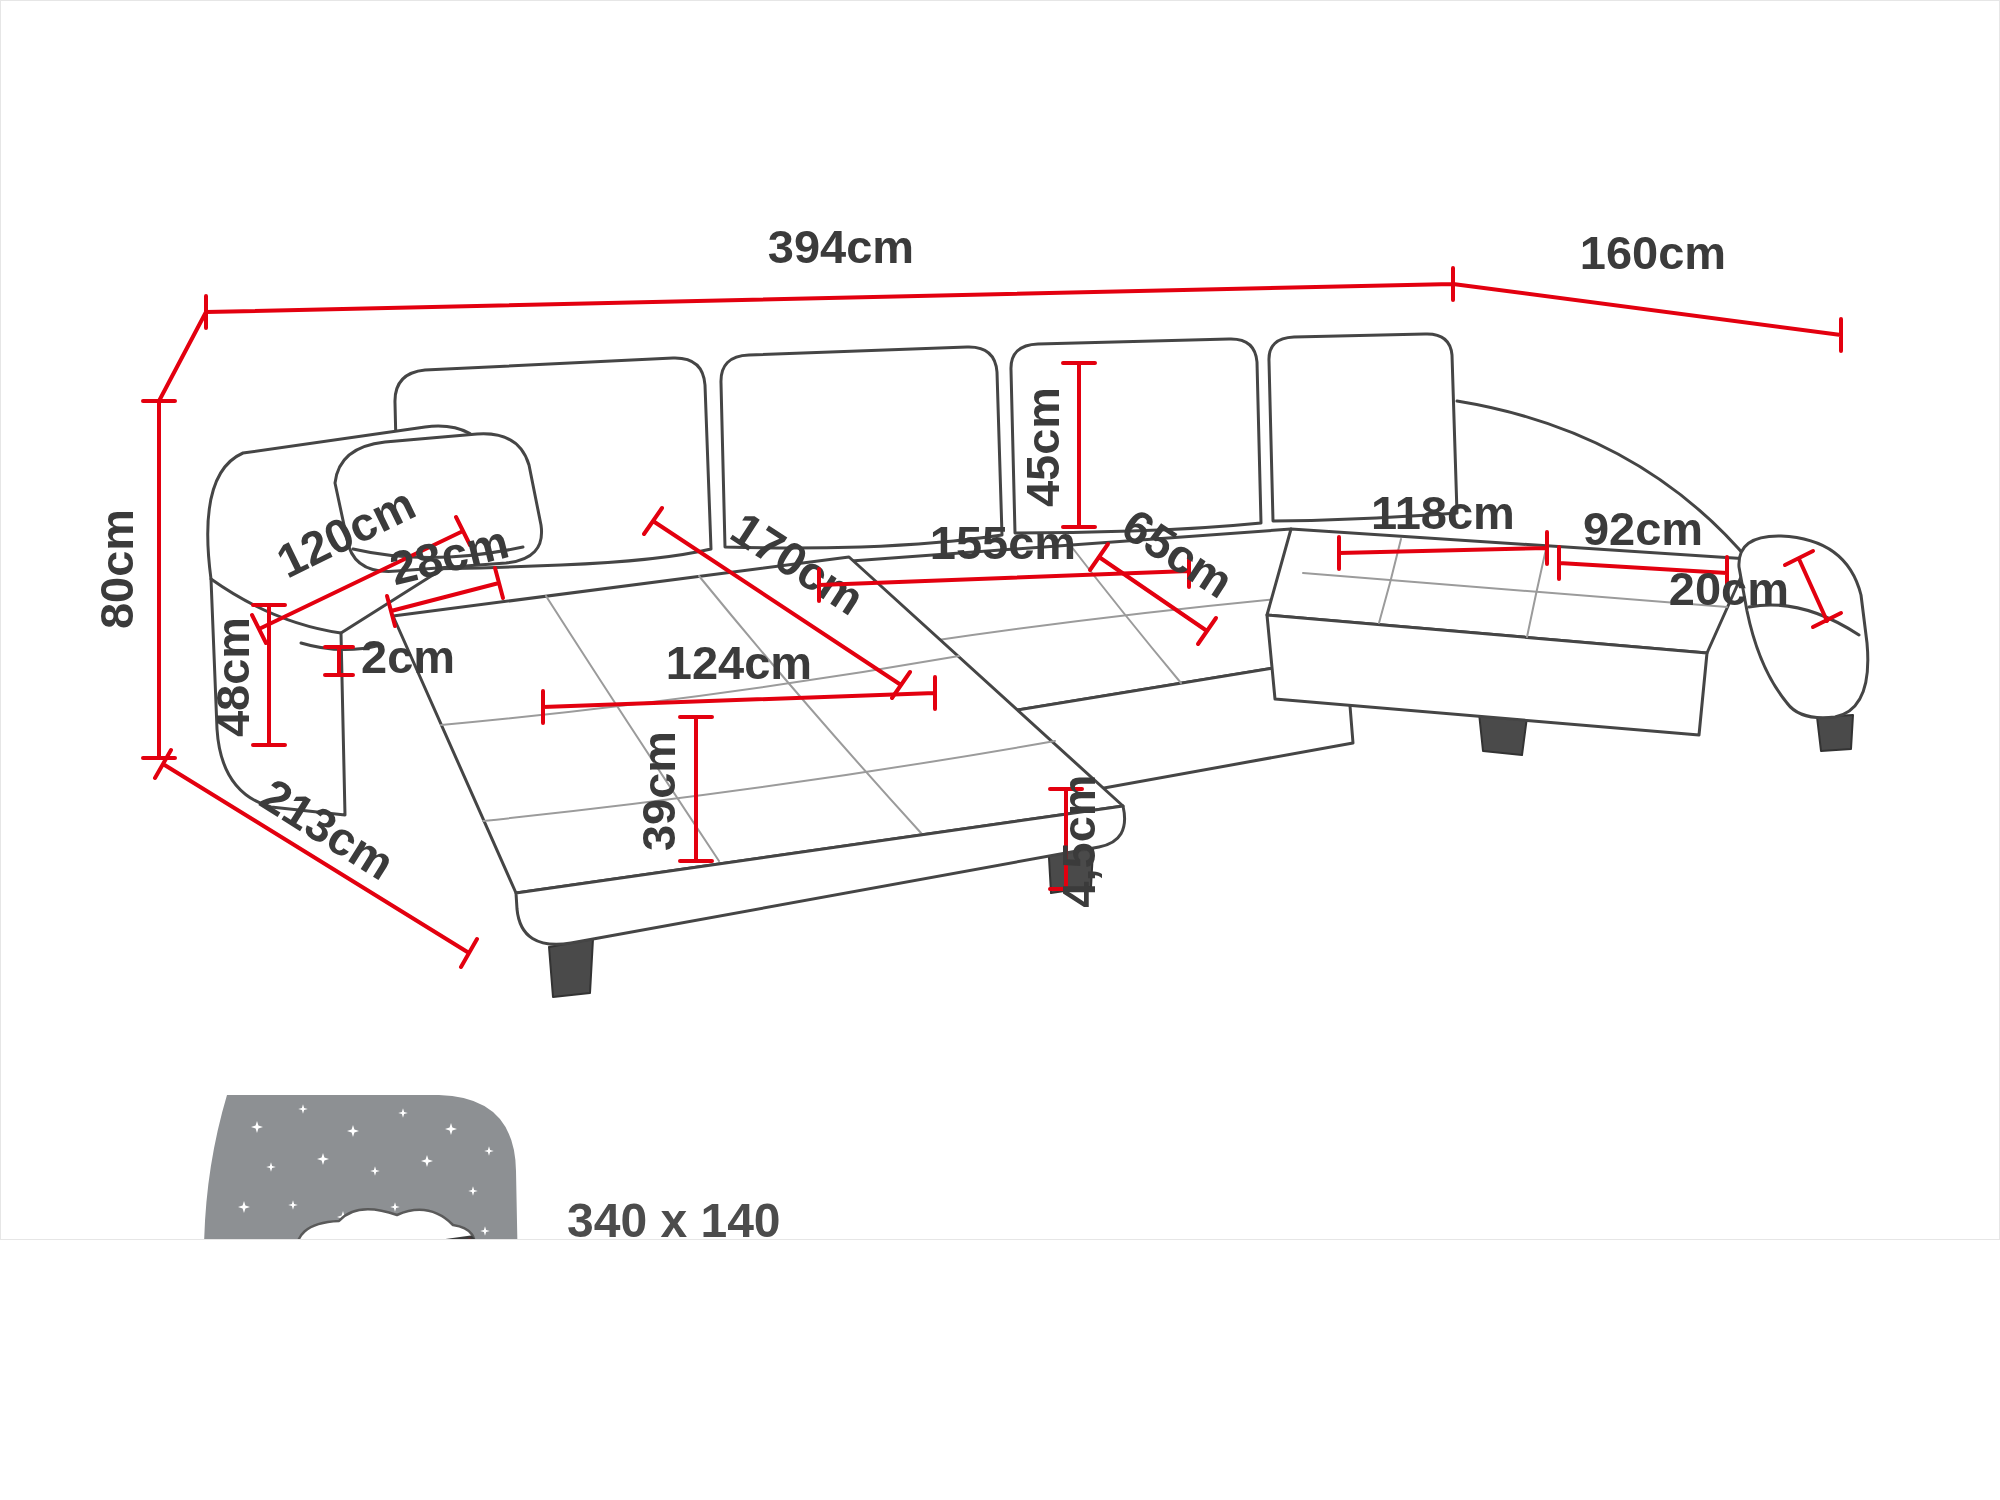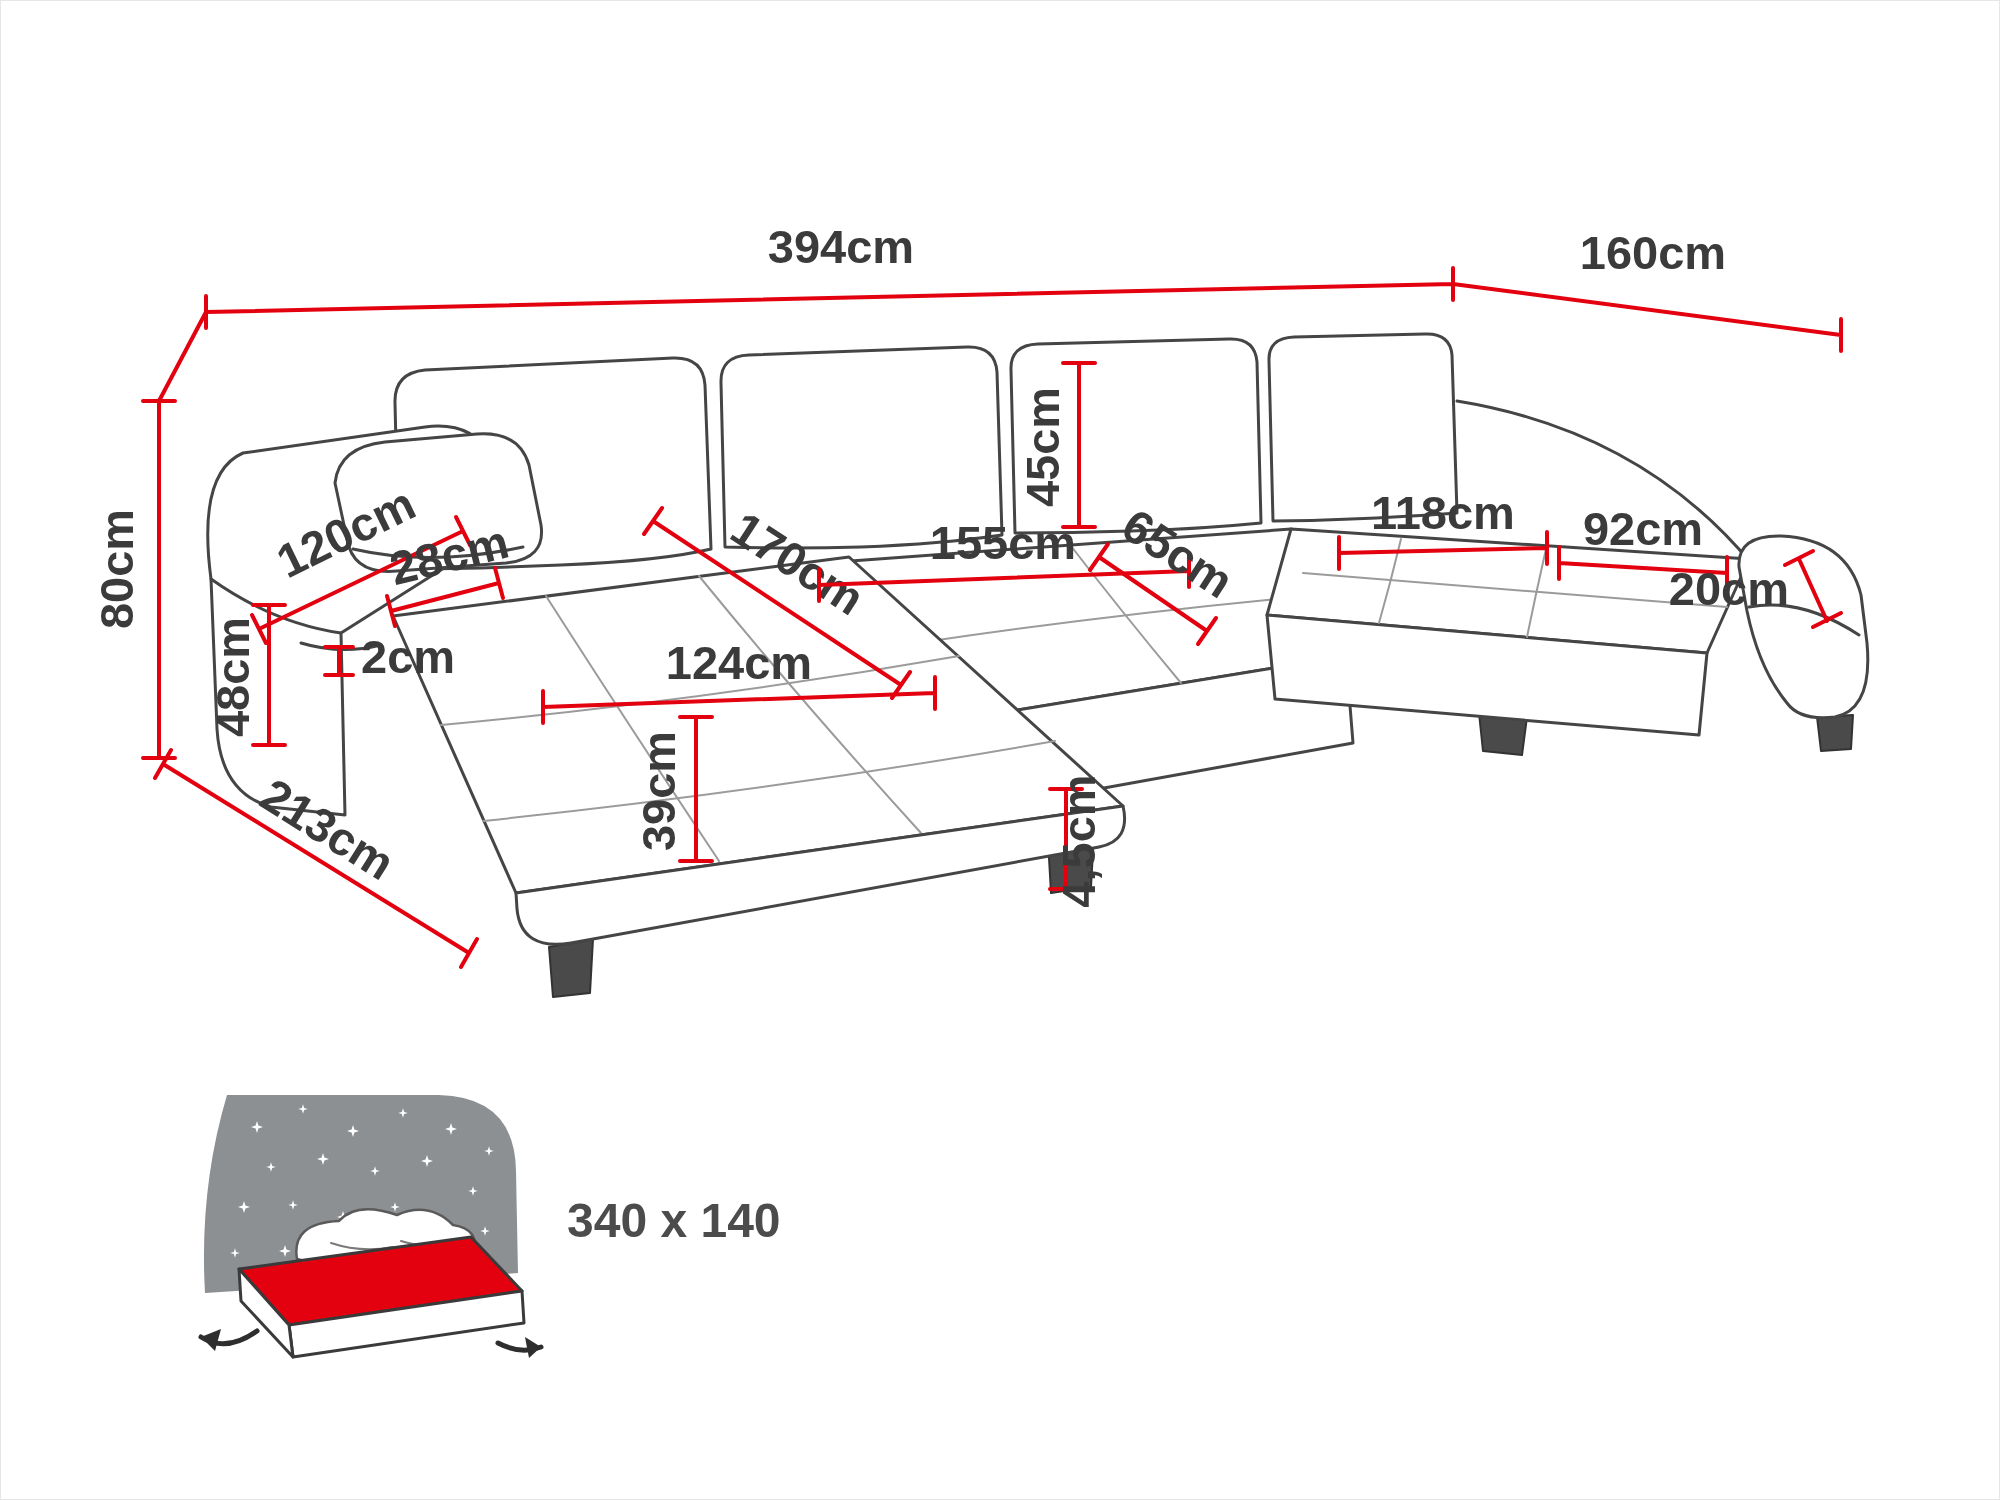--- a/index.html
+++ b/index.html
@@ -1,16 +1,16 @@
 <!DOCTYPE html>
 <html style="--dimension_red: #e3000f; --outline_gray: #454545; --label_gray: #3b3b3b; --icon_gray: #8d9093;"><head>
 <meta charset="utf-8">
 <style>
   html,body{margin:0;padding:0;background:#fff;}
-  .stage{position:relative;width:2000px;height:1500px;background:#fff;box-sizing:border-box;border:1px solid #e6e6e6;overflow:hidden;font-family:"Liberation Sans",sans-serif;}
+  .stage{position:relative;width:2000px;height:1240px;background:#fff;box-sizing:border-box;border:1px solid #e6e6e6;overflow:hidden;font-family:"Liberation Sans",sans-serif;}
   svg{display:block;}
   .outline{fill:#ffffff;stroke:var(--outline_gray,#454545);stroke-width:3;stroke-linejoin:round;stroke-linecap:round;}
   .line{fill:none;stroke:var(--outline_gray,#454545);stroke-width:3;stroke-linejoin:round;stroke-linecap:round;}
   .quilt{fill:none;stroke:#9b9b9b;stroke-width:2;stroke-linecap:round;}
   .leg{fill:#4a4a4a;stroke:#333;stroke-width:2;stroke-linejoin:round;}
   .red{fill:none;stroke:var(--dimension_red,#e3000f);stroke-width:4;stroke-linecap:round;}
   .redfill{fill:var(--dimension_red,#e3000f);}
   .lbl{font-family:"Liberation Sans",sans-serif;font-weight:bold;font-size:47px;fill:var(--label_gray,#3b3b3b);text-anchor:middle;}
   .lbl-start{text-anchor:start;}
   .lbl-end{text-anchor:end;}

